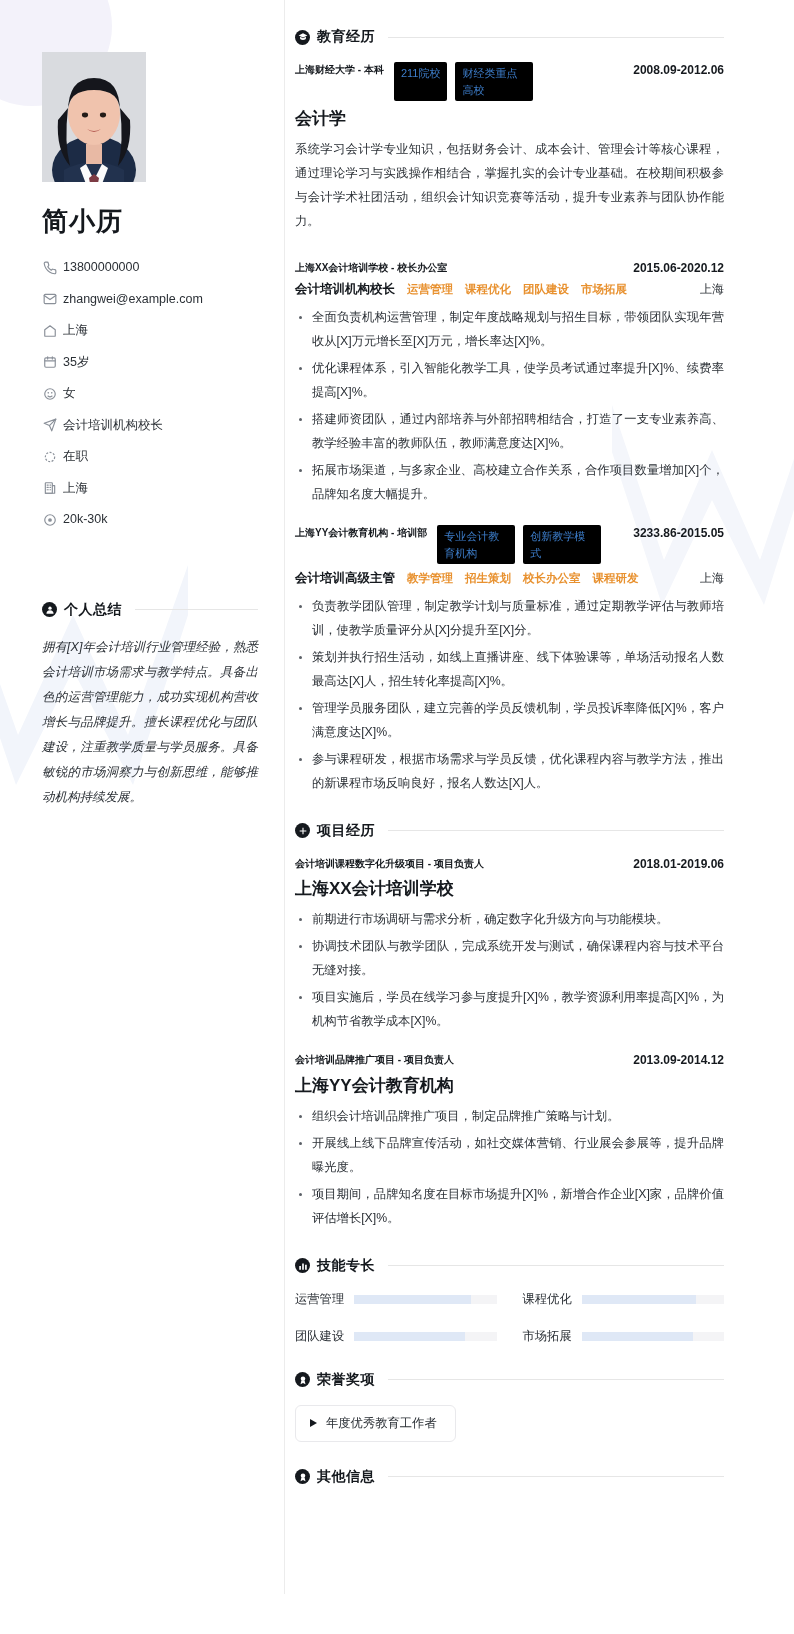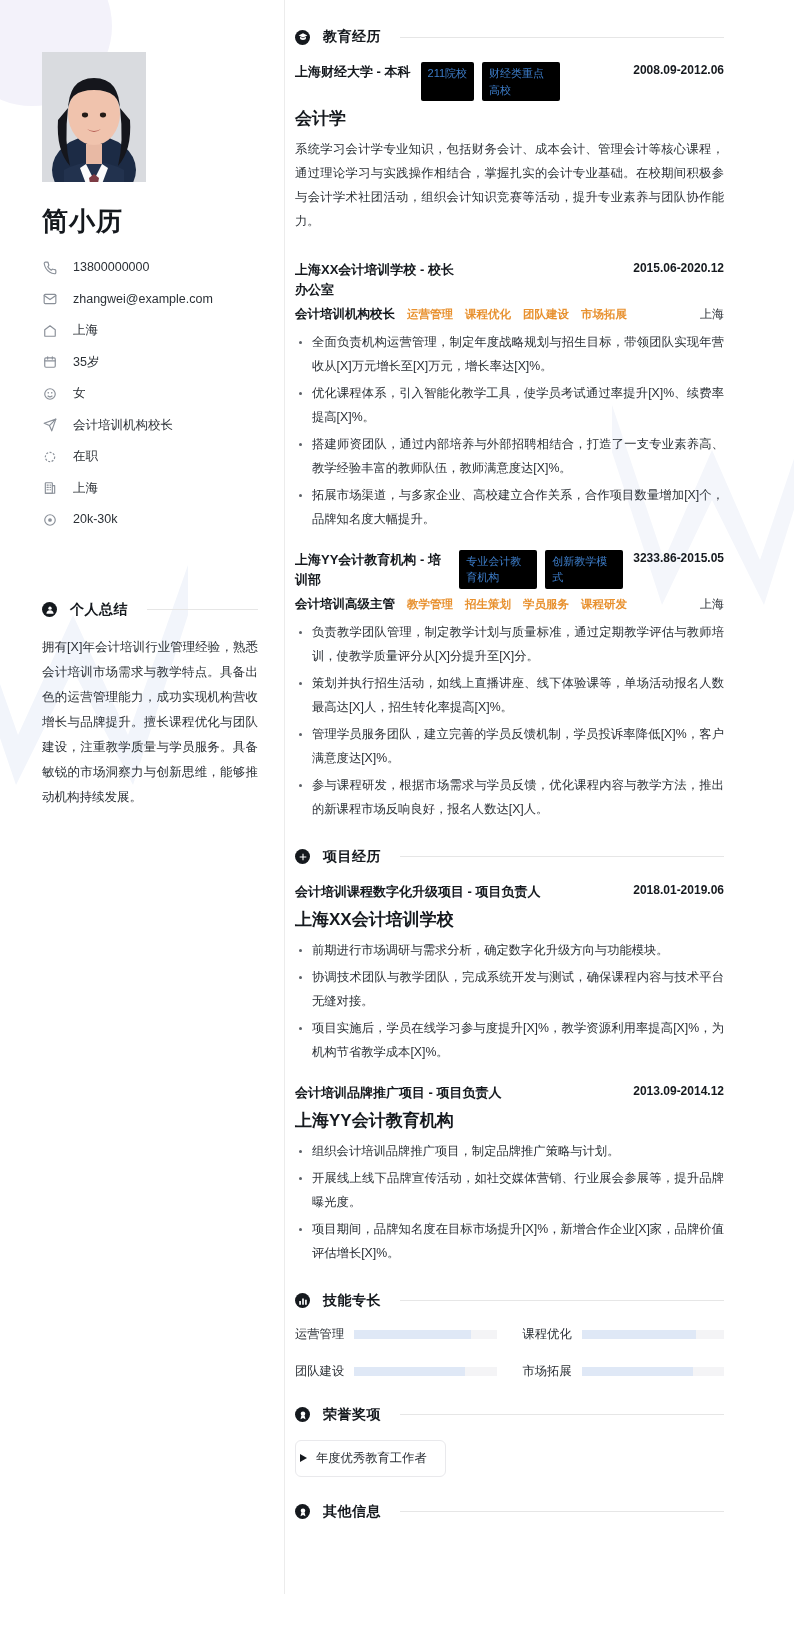--- a/index.html
+++ b/index.html
@@ -68,40 +68,40 @@
     font-size: 26px;
     font-weight: 700;
     letter-spacing: 1px;
     color: #14181d;
     margin-bottom: 20px;
   }
   .contact-list { list-style: none; }
   .contact-item {
     display: flex;
     align-items: center;
-    gap: 16px;
+    gap: 6px;
     font-size: 12.5px;
     color: #2b3036;
     margin-bottom: 14px;
     line-height: 1.4;
   }
   .contact-item .ci {
     width: 15px; height: 15px;
     flex: 0 0 15px;
     display: inline-flex;
     align-items: center; justify-content: center;
     color: #8a9099;
   }
   .contact-item .ci svg { display:block; }
 
   
   .sec-head {
     display: flex;
     align-items: center;
-    gap: 13px;
+    gap: 7px;
     margin-bottom: 16px;
   }
   .sec-head .dot {
     width: 15px; height: 15px;
     border-radius: 50%;
     background: #15191e;
     flex: 0 0 15px;
     display: inline-flex;
     align-items: center;
     justify-content: center;
@@ -120,34 +120,35 @@
     background: #e6e6e6;
     margin-left: 6px;
   }
 
   .summary-sec { margin-top: 72px; }
   .summary-text {
     font-size: 12.5px;
     line-height: 2.0;
     color: #2b3036;
     text-align: justify;
+    font-style: italic;
   }
 
   
   .block { margin-bottom: 26px; }
   .entry { margin-bottom: 18px; }
 
   .entry-head {
     display: flex;
     align-items: flex-start;
     gap: 10px;
     margin-bottom: 6px;
   }
   .entry-org {
-    font-size: 13px;
+    font-size: 10px;
     font-weight: 700;
     color: #15191e;
     line-height: 1.55;
     max-width: 160px;
   }
   .entry-org.wide { max-width: none; flex: 1 1 auto; }
   .org-tags {
     display: flex;
     gap: 8px;
     flex: 0 0 auto;
@@ -255,21 +256,21 @@
   }
 
   
   .honor-row { display: flex; gap: 12px; flex-wrap: wrap; }
   .honor-chip {
     display: inline-flex;
     align-items: center;
     gap: 9px;
     border: 1px solid #e9e9ec;
     border-radius: 6px;
-    padding: 9px 18px 9px 4px;
+    padding: 9px 18px 9px 14px;
     font-size: 12.3px;
     color: #2b3036;
     background: #fff;
   }
   .honor-chip .tri {
     width: 0; height: 0;
     border-left: 7px solid #15191e;
     border-top: 4.5px solid transparent;
     border-bottom: 4.5px solid transparent;
   }
@@ -489,21 +490,21 @@
             <div class="org-tags">
               <span class="tag-blue">专业会计教育机构</span>
               <span class="tag-blue">创新教学模式</span>
             </div>
             <div class="entry-date">3233.86-2015.05</div>
           </div>
           <div class="role-row">
             <span class="role-title">会计培训高级主管</span>
             <span class="tag-orange">教学管理</span>
             <span class="tag-orange">招生策划</span>
-            <span class="tag-orange">学员服务</span>
+            <span class="tag-orange">校长办公室</span>
             <span class="tag-orange">课程研发</span>
             <span class="role-loc">上海</span>
           </div>
           <ul class="bullets">
             <li>负责教学团队管理，制定教学计划与质量标准，通过定期教学评估与教师培训，使教学质量评分从[X]分提升至[X]分。</li>
             <li>策划并执行招生活动，如线上直播讲座、线下体验课等，单场活动报名人数最高达[X]人，招生转化率提高[X]%。</li>
             <li>管理学员服务团队，建立完善的学员反馈机制，学员投诉率降低[X]%，客户满意度达[X]%。</li>
             <li>参与课程研发，根据市场需求与学员反馈，优化课程内容与教学方法，推出的新课程市场反响良好，报名人数达[X]人。</li>
           </ul>
         </div>

